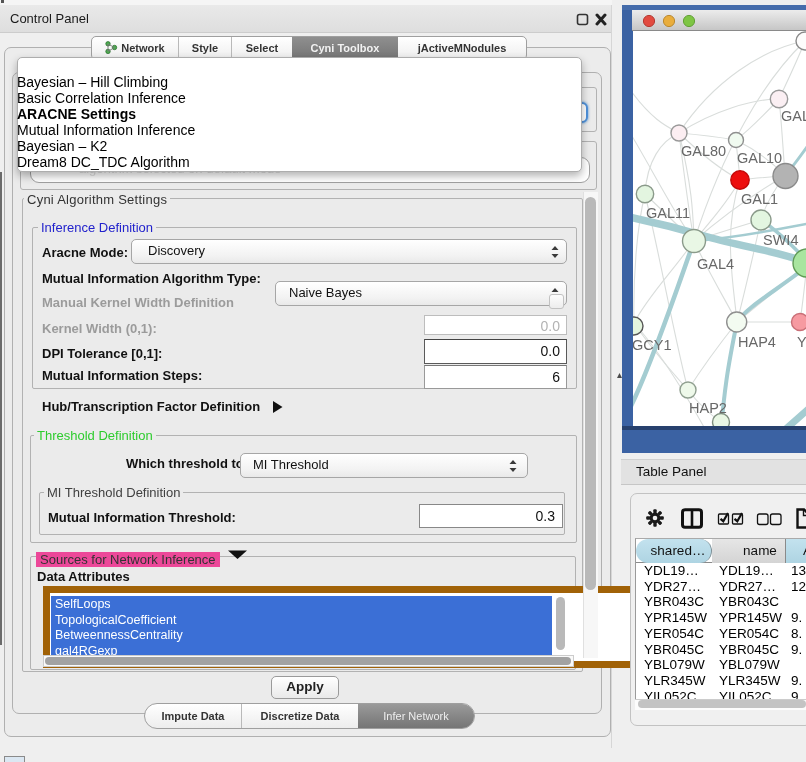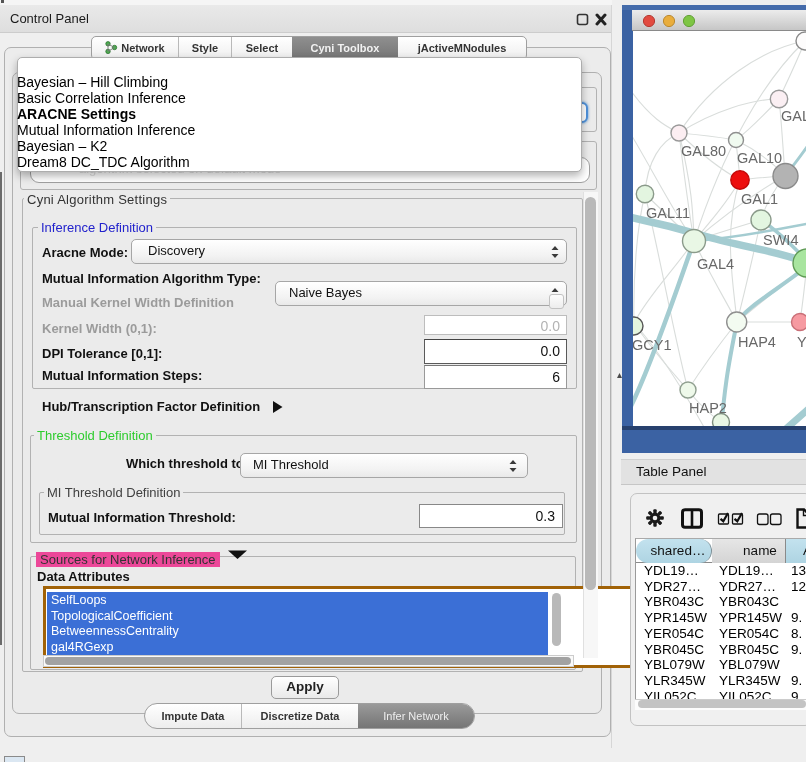--- a/index.html
+++ b/index.html
@@ -112,21 +112,21 @@
 <div class="blabel" style="left:48px;top:510px;">Mutual Information Threshold:</div>
 <div class="tfield" style="left:419px;top:504px;width:144px;height:24px;border:1px solid #888;line-height:22px;padding-right:7px;box-sizing:border-box;">0.3</div>
 
 <div class="groupbox" style="left:30px;top:556px;width:544px;height:112px;border-radius:2px;"></div>
 <div class="glabel" style="left:36px;top:552px;background:#ec4899;padding:0 4px;">Sources for Network Inference</div>
 <svg class="abs" style="left:227px;top:549px;" width="21" height="11" viewBox="0 0 21 11">
     <path d="M1 1.5 L20 1.5 L10.5 10 Z" fill="#111"></path>
   </svg>
 <div class="blabel" style="left:37px;top:569px;">Data Attributes</div>
 
-<div class="abs" style="left:43px;top:586px;width:627px;height:82px;background:#fff;border:3px solid #a16207;box-sizing:border-box;overflow:hidden;">
+<div class="abs" style="left:43px;top:586px;width:627px;height:82px;background:#fff;border:7px solid #a16207;box-sizing:border-box;overflow:hidden;">
   <div style="position:absolute;left:1px;top:3px;width:501px;height:68px;background:#3b6fd6;"></div>
   <div style="position:absolute;left:5px;top:4px;font-size:12.5px;color:#fff;line-height:15.5px;">SelfLoops<br>TopologicalCoefficient<br>BetweennessCentrality<br>gal4RGexp</div>
   <div style="position:absolute;left:506px;top:4px;width:9px;height:53px;background:#b9b9b9;border-radius:5px;"></div>
 </div>
 
 <div class="abs" style="left:43px;top:655px;width:531px;height:12px;background:#fafafa;border:1px solid #ccc;box-sizing:border-box;"></div>
 <div class="abs" style="left:45px;top:657px;width:526px;height:8px;background:#a2a2a2;border-radius:4px;"></div>
 
 <div class="abs" style="left:583px;top:192px;width:14px;height:466px;background:#f7f7f7;border-left:1px solid #e0e0e0;"></div>
 <div class="abs" style="left:584.5px;top:197px;width:11px;height:393px;background:#b9b9b9;border-radius:6px;"></div>

